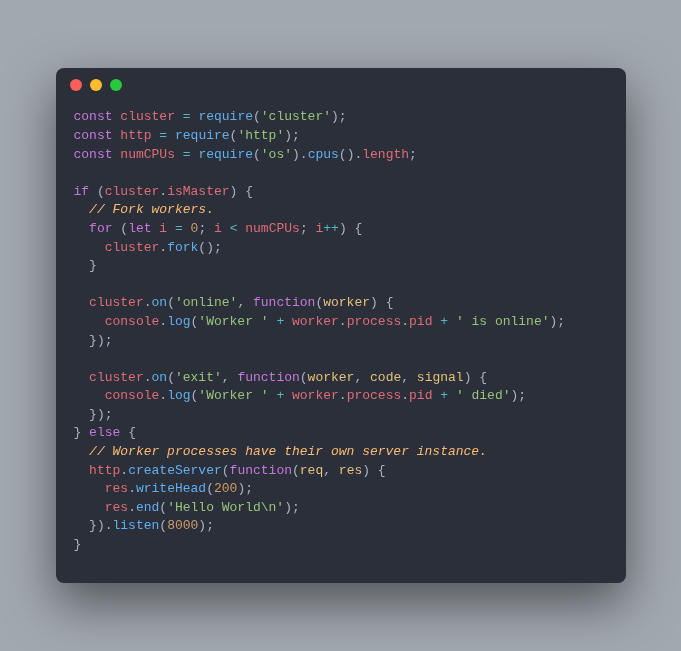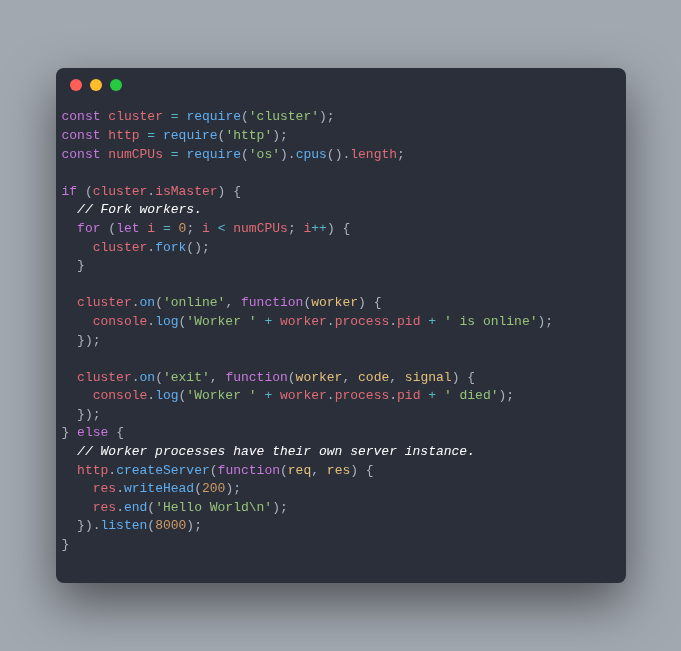--- a/index.html
+++ b/index.html
@@ -28,34 +28,34 @@
   }
   .dot {
     width: 12px;
     height: 12px;
     border-radius: 50%;
   }
   .dot.red { background: #ff5f56; }
   .dot.yellow { background: #ffbd2e; }
   .dot.green { background: #27c93f; }
   .code {
-    padding: 6px 18px 28px 6px;
+    padding: 6px 18px 28px 18px;
     font-size: 13px;
     line-height: 18.6px;
     color: #c8ccd4;
     white-space: pre;
   }
   .kw    { color: #c678dd; } 
   .name  { color: #e06c75; } 
   .func  { color: #61afef; } 
   .str   { color: #98c379; } 
   .num   { color: #d19a66; } 
   .param { color: #e5c07b; } 
   .op    { color: #56b6c2; } 
-  .cmt   { color: #ffffff; font-style: italic; text-align: right; }
+  .cmt   { color: #fdba74; font-style: italic; text-align: right; }
   .plain { color: #abb2bf; }
 </style>
 </head>
 <body>
 
 <div class="window">
   <div class="titlebar">
     <div class="dot red"></div>
     <div class="dot yellow"></div>
     <div class="dot green"></div>

